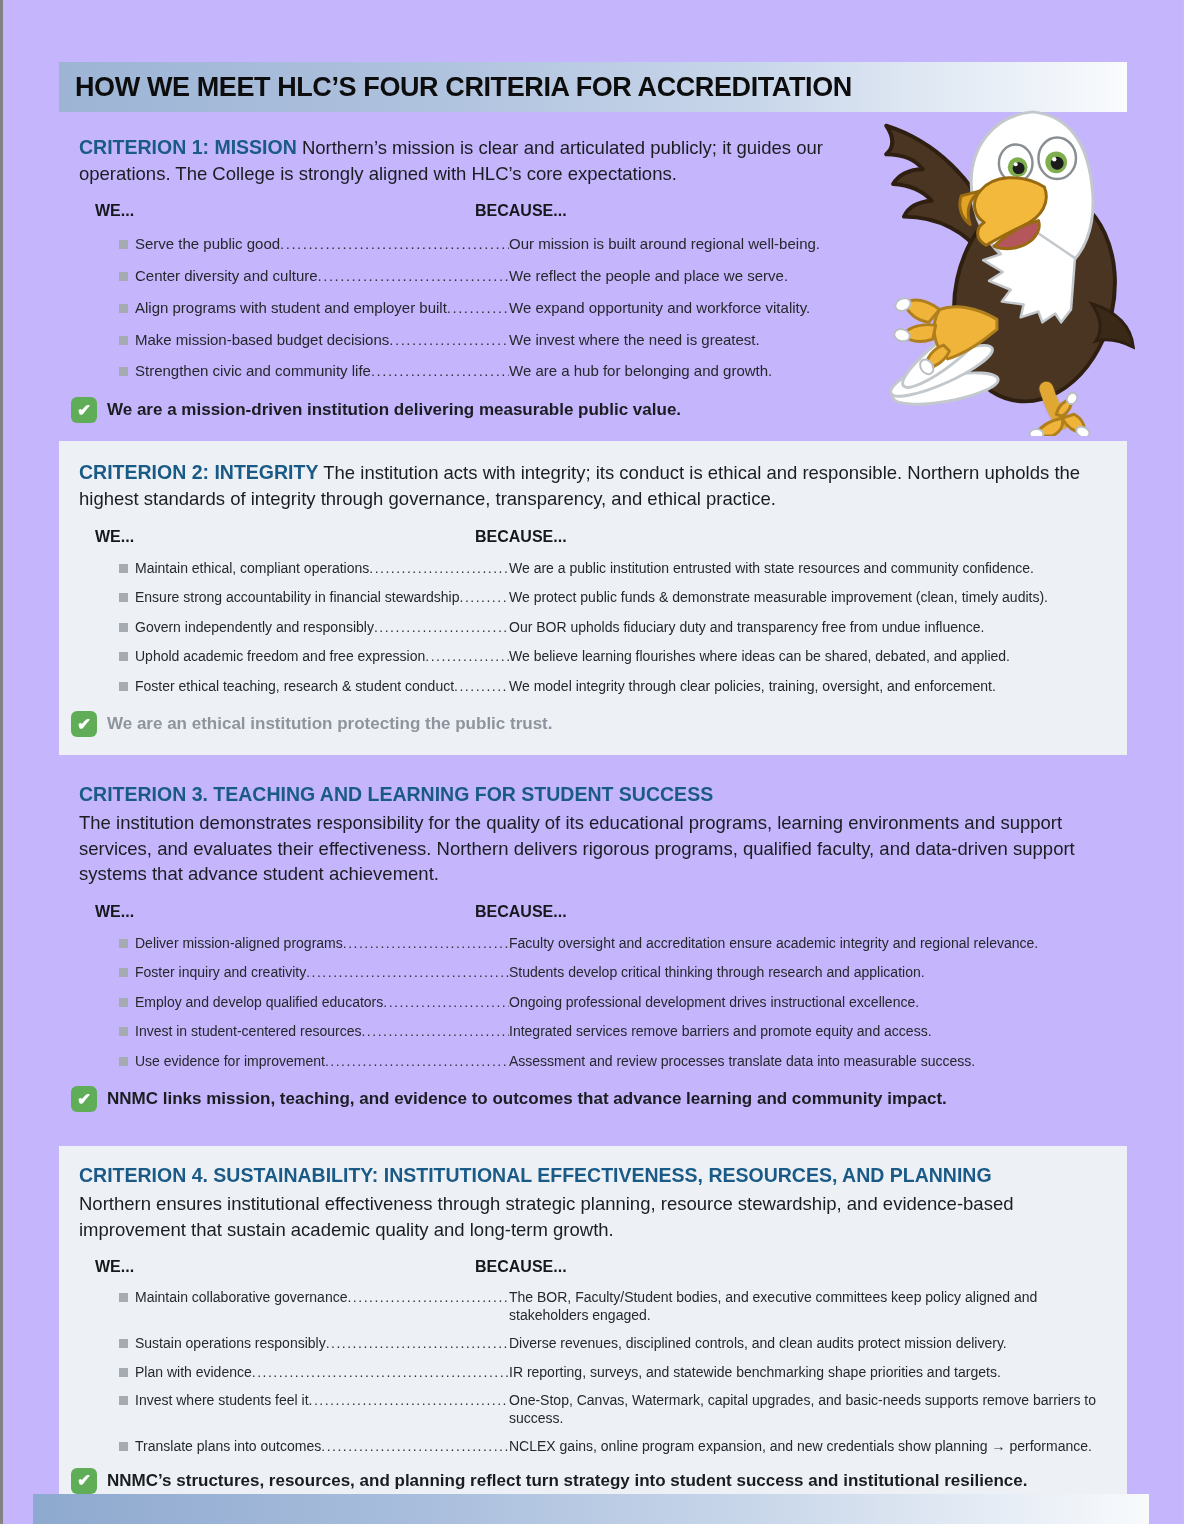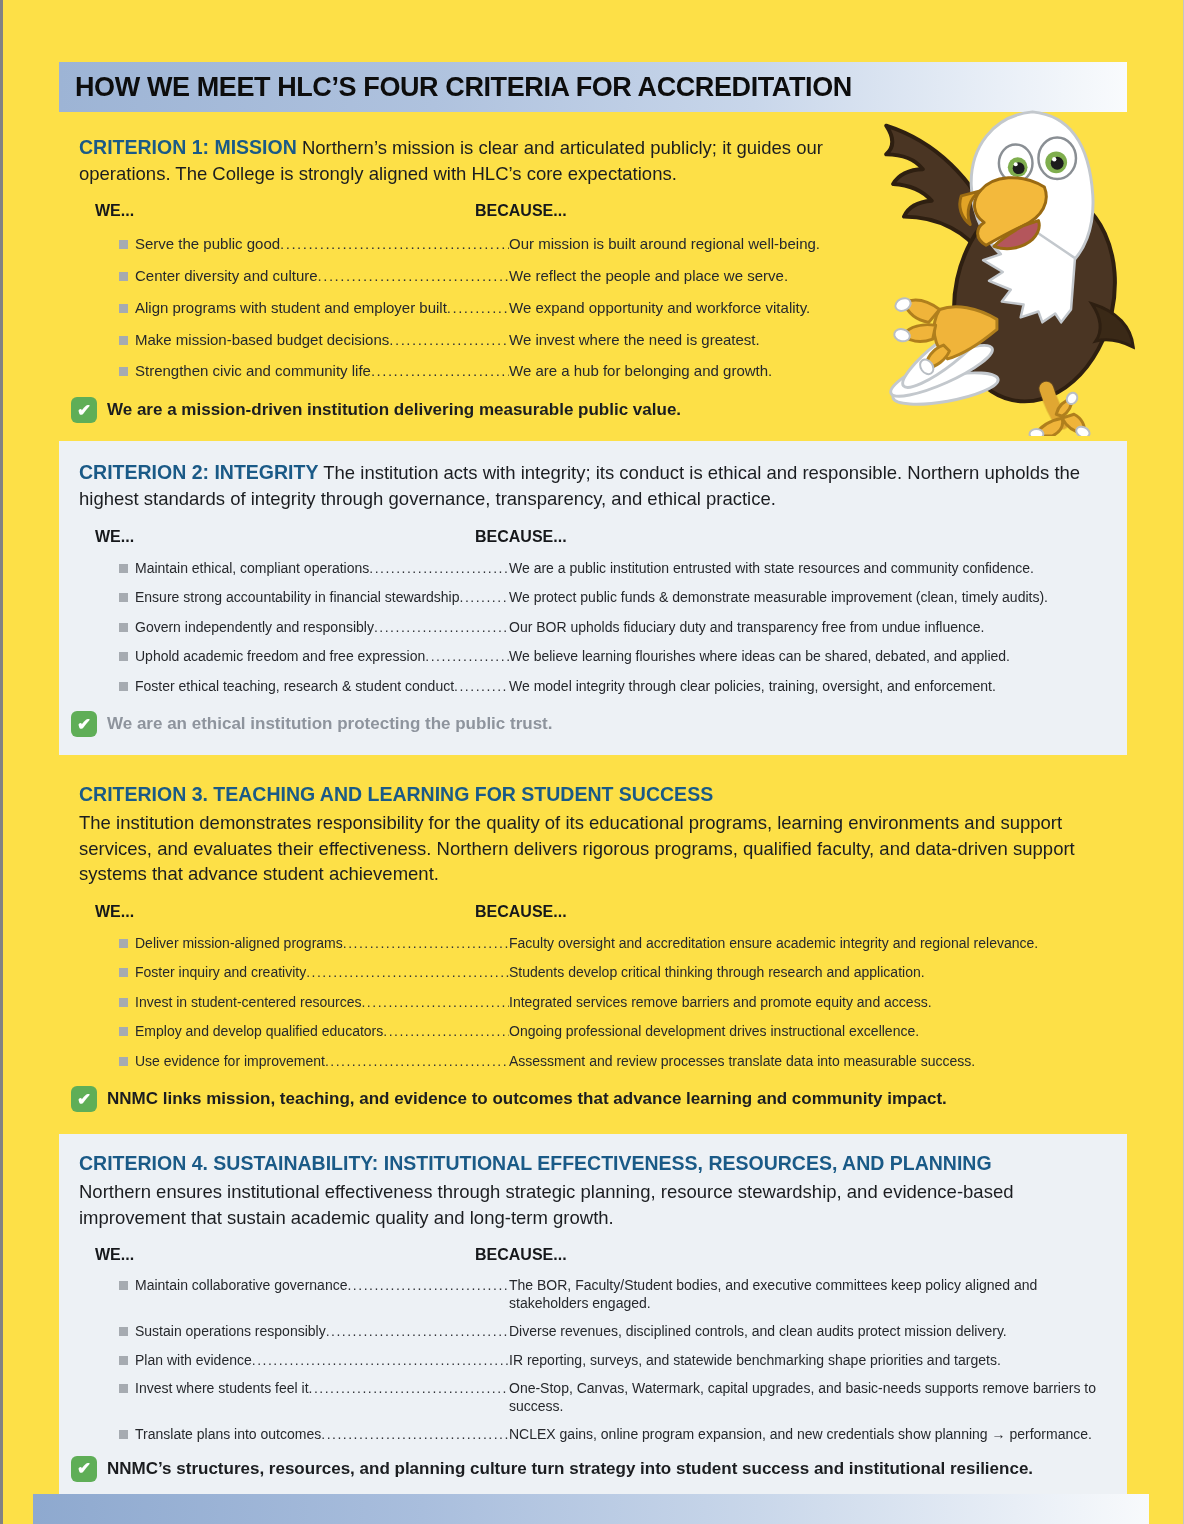--- a/index.html
+++ b/index.html
@@ -1,36 +1,36 @@
 <!DOCTYPE html>
 <html><head>
 <meta charset="utf-8">
 <style>
   html,body{margin:0;padding:0;background:#ffffff;}
   .page{
     position:relative;width:1184px;height:1524px;box-sizing:border-box;
-    background:#fde047;overflow:hidden;
+    background:#c4b5fd;overflow:hidden;
     border-left:3px solid #828282;border-right:1px solid #c4c4c4;
     font-family:"Liberation Sans",sans-serif;color:#1d1f23;
   }
   .content{padding:0 56px;}
   
   .banner{
     margin-top:62px;height:50px;display:flex;align-items:center;
     background:linear-gradient(90deg,#9db4d5 0%,#afc2de 35%,#c8d6ea 65%,#e9eff7 88%,#f9fbfd 100%);
     padding-left:16px;box-sizing:border-box;
   }
   .banner h1{margin:0;font-size:27px;font-weight:bold;letter-spacing:-0.4px;color:#0d0d0d;}
   
   .section{padding:2px 20px;box-sizing:border-box;}
   .section.shaded{background:#edf1f5;padding-top:18px;padding-bottom:12px;}
   .sec1{margin-top:20px;}
   .sec2{margin-top:10px;}
   .sec3{margin-top:26px;}
-  .sec4{margin-top:14px;}
+  .sec4{margin-top:26px;}
   .crit-head{color:#1a5a87;font-weight:bold;}
   h2.crit-head{margin:0 0 4px 0;font-size:19.5px;}
   .intro{margin:0;font-size:18.5px;line-height:1.38;color:#1b1d20;}
   .intro .crit-head{font-size:19.5px;}
   .intro.c1{max-width:748px;}
   .intro.c3{max-width:1000px;}
   
   .col-headers{position:relative;height:20px;margin:16px 0 10px 0;font-weight:bold;font-size:16px;color:#16181b;}
   .col-headers .we-h{position:absolute;left:16px;}
   .col-headers .because-h{position:absolute;left:396px;}
@@ -195,32 +195,32 @@
         <div class="we-cell">
             <span class="bullet"></span>
             <span class="we-text">Foster inquiry and creativity</span>
             <span class="leader"></span>
           </div>
         <div class="because-text">Students develop critical thinking through research and application.</div>
       </div>
       <div class="row">
         <div class="we-cell">
             <span class="bullet"></span>
+            <span class="we-text">Employ and develop qualified educators</span>
+            <span class="leader"></span>
+          </div>
+        <div class="because-text">Ongoing professional development drives instructional excellence.</div>
+      </div>
+      <div class="row">
+        <div class="we-cell">
+            <span class="bullet"></span>
             <span class="we-text">Invest in student-centered resources</span>
             <span class="leader"></span>
           </div>
         <div class="because-text">Integrated services remove barriers and promote equity and access.</div>
-      </div>
-      <div class="row">
-        <div class="we-cell">
-            <span class="bullet"></span>
-            <span class="we-text">Employ and develop qualified educators</span>
-            <span class="leader"></span>
-          </div>
-        <div class="because-text">Ongoing professional development drives instructional excellence.</div>
       </div>
       <div class="row">
         <div class="we-cell">
             <span class="bullet"></span>
             <span class="we-text">Use evidence for improvement</span>
             <span class="leader"></span>
           </div>
         <div class="because-text">Assessment and review processes translate data into measurable success.</div>
       </div>
       <div class="summary">
@@ -271,21 +271,21 @@
       <div class="row">
         <div class="we-cell">
             <span class="bullet"></span>
             <span class="we-text">Translate plans into outcomes</span>
             <span class="leader"></span>
           </div>
         <div class="because-text">NCLEX gains, online program expansion, and new credentials show planning → performance.</div>
       </div>
       <div class="summary">
         <span class="check"></span>
-        <span class="summary-text">NNMC’s structures, resources, and planning culture turn strategy into student success and institutional resilience.</span>
+        <span class="summary-text">NNMC’s structures, resources, and planning reflect turn strategy into student success and institutional resilience.</span>
       </div>
     </div>
 
   </div>
 
   <svg class="mascot" viewBox="0 0 310 340" aria-hidden="true">
 
     <path d="M158,128 C138,80 100,42 50,26 C58,38 58,48 50,55 C68,55 80,61 87,70 C73,70 62,76 57,85 C75,86 88,93 96,102 C82,103 72,109 68,118 C102,118 134,134 148,160 Z" fill="#4a3523" stroke="#2e1f11" stroke-width="4" stroke-linejoin="round"></path>
 
     <ellipse cx="200" cy="198" rx="80" ry="108" fill="#4a3523" stroke="#2e1f11" stroke-width="4" transform="rotate(12 200 198)"></ellipse>

